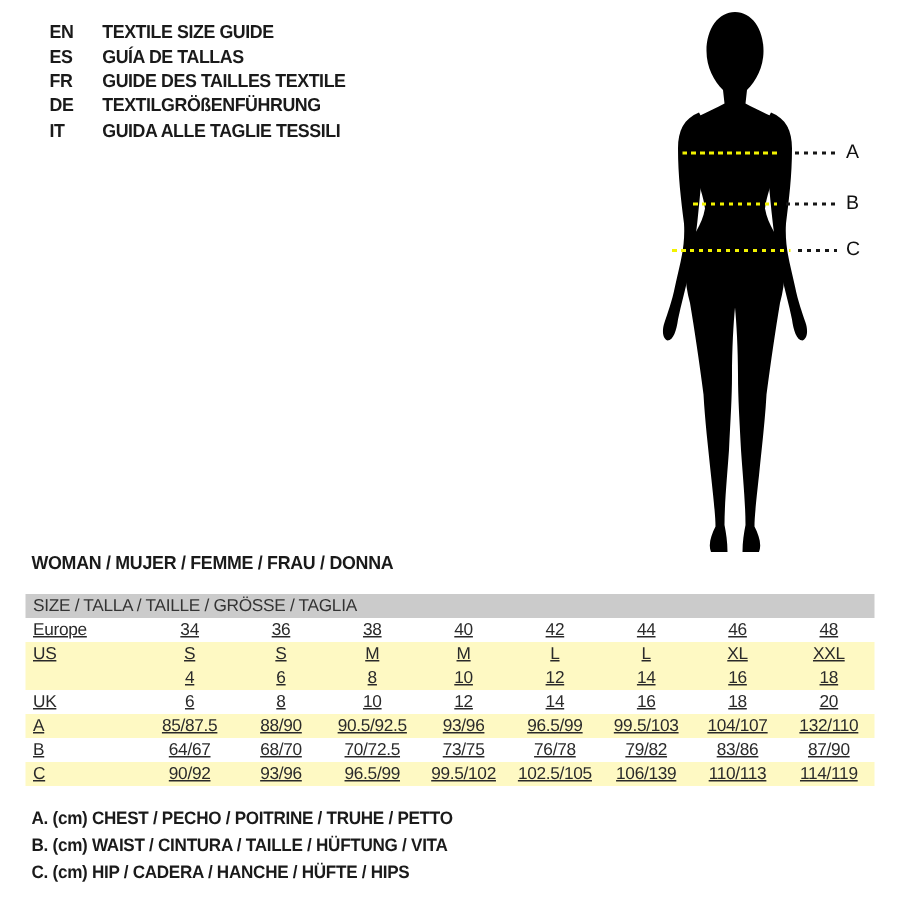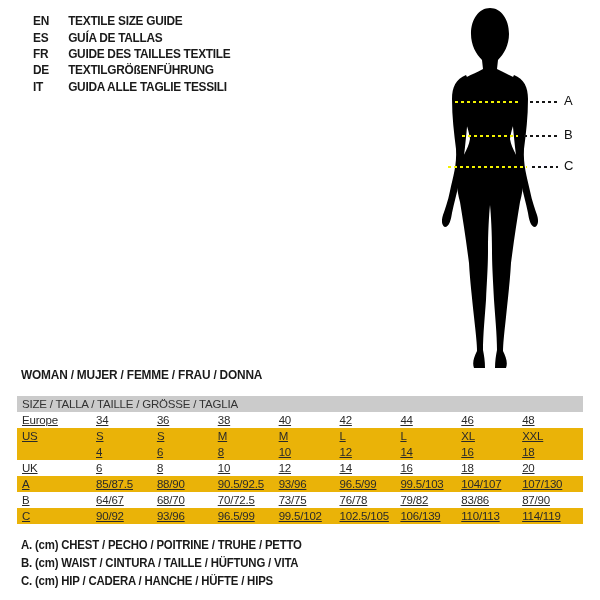--- a/index.html
+++ b/index.html
@@ -29,23 +29,23 @@
 
   
   .section-title{position:absolute;left:21px;top:368px;font-weight:bold;font-size:12.5px;
     letter-spacing:-0.2px;transform:scaleX(0.95);transform-origin:left center;white-space:nowrap;}
 
   
   .size-table{position:absolute;left:17px;top:396px;width:566px;font-size:11.5px;
     letter-spacing:-0.2px;color:#2a2a2a;}
   .table-header{background:#cbcbcb;height:16px;line-height:16px;padding-left:5px;color:#333;}
   .t-row{display:flex;height:16px;line-height:16px;text-decoration:underline;}
-  .t-row.shaded{background:#eab308;}
+  .t-row.shaded{background:#fef9c3;}
   .t-label{flex:0 0 74px;padding-left:5px;}
-  .t-cell{flex:1 1 0;}
+  .t-cell{flex:1 1 0;text-align:center;}
 
   
   .legend{position:absolute;left:21px;top:536px;}
   .legend-line{height:18px;line-height:18px;font-weight:bold;font-size:12px;
     letter-spacing:-0.2px;transform:scaleX(0.95);transform-origin:left center;white-space:nowrap;}
 </style>
 </head>
 <body>
 
 <div class="lang-block">
@@ -180,21 +180,21 @@
 
       <div class="t-row shaded">
         <span class="t-label">A</span>
         <span class="t-cell">85/87.5</span>
         <span class="t-cell">88/90</span>
         <span class="t-cell">90.5/92.5</span>
         <span class="t-cell">93/96</span>
         <span class="t-cell">96.5/99</span>
         <span class="t-cell">99.5/103</span>
         <span class="t-cell">104/107</span>
-        <span class="t-cell">107/130</span>
+        <span class="t-cell">132/110</span>
       </div>
 
       <div class="t-row">
         <span class="t-label">B</span>
         <span class="t-cell">64/67</span>
         <span class="t-cell">68/70</span>
         <span class="t-cell">70/72.5</span>
         <span class="t-cell">73/75</span>
         <span class="t-cell">76/78</span>
         <span class="t-cell">79/82</span>

